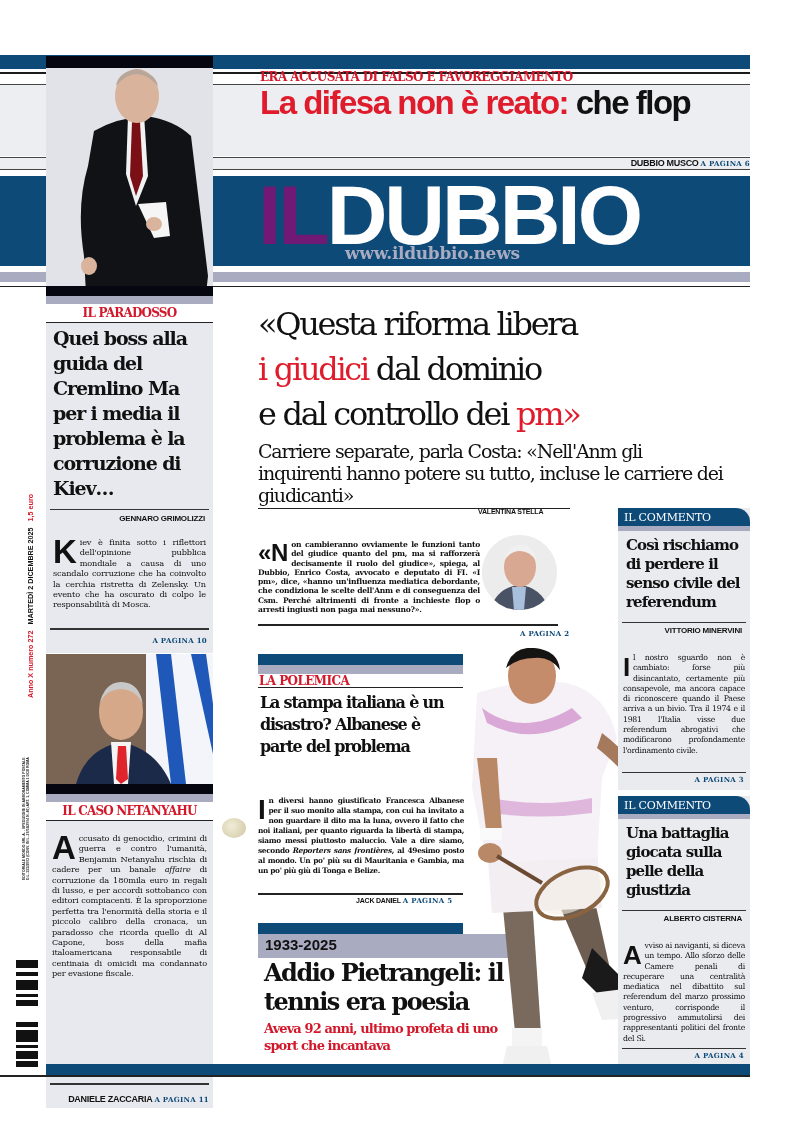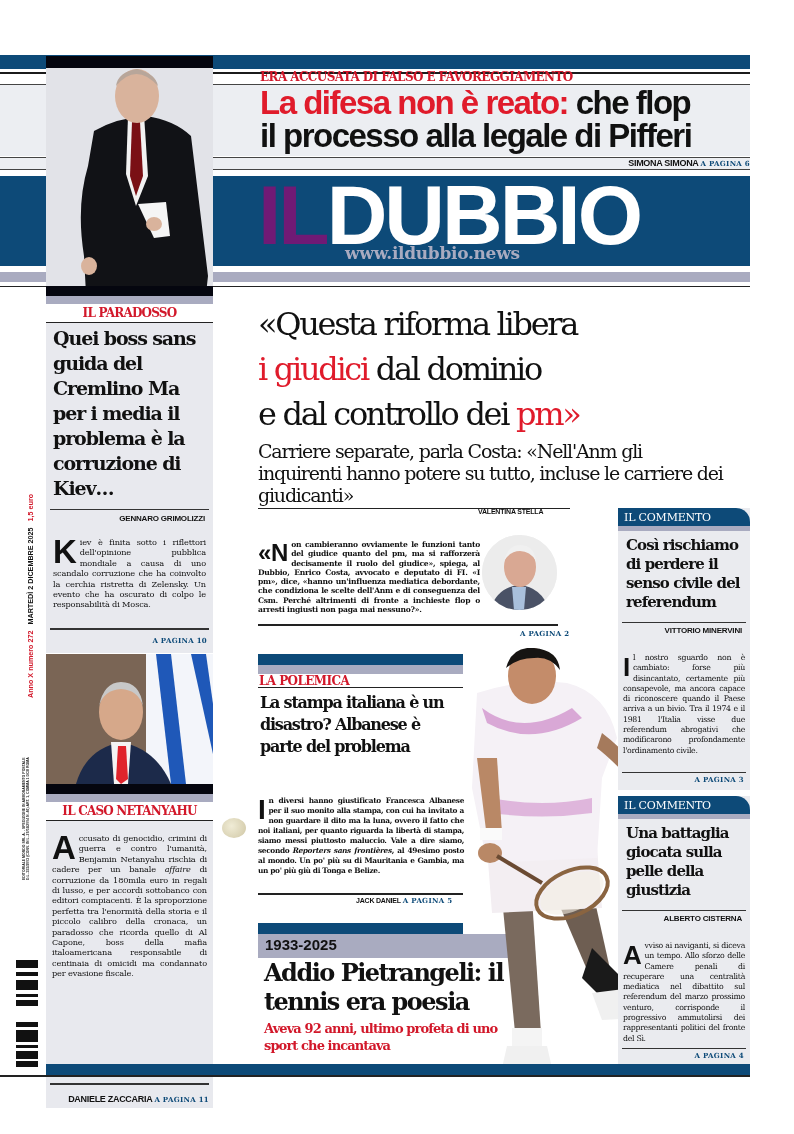--- a/index.html
+++ b/index.html
@@ -100,24 +100,23 @@
 
 <div class="abs top-band"></div>
 <div class="abs top-line"></div>
 <div class="abs head-box"></div>
 <div class="abs head-sep"></div>
 <div class="abs byline-strip"></div>
 
 <div class="abs kicker-red top-kicker">ERA ACCUSATA DI FALSO E FAVOREGGIAMENTO</div>
 <a class="abs top-title">
   <span class="red">La difesa non è reato:</span><span> che flop</span><br>
-  <span>il processo alla legale di Pifferi</span>
 </a>
 <div class="abs top-byline">
-  <span>SIMONA SIMONA</span><a class="ap">A PAGINA 6</a>
+  <span>DUBBIO MUSCO</span><a class="ap">A PAGINA 6</a>
 </div>
 
 <div class="abs logo-band"></div>
 <div class="abs logo-text">
   <span class="logo-il">IL</span><span class="logo-dubbio">DUBBIO</span>
 </div>
 <a class="abs logo-url">www.ildubbio.news</a>
 <div class="abs under-logo"></div>
 <div class="abs under-logo-line"></div>
 
@@ -163,21 +162,21 @@
     <rect x="8" y="85" width="22" height="3" fill="#111"></rect>
     <rect x="8" y="91" width="22" height="8" fill="#111"></rect>
     <rect x="8" y="101" width="22" height="6" fill="#111"></rect>
   </svg>
 </div>
 
 <div class="abs left-col" style="top:296px;">
   <div class="lilac-strip"></div>
   <div class="kicker-left">IL PARADOSSO</div>
   <div class="left-box" style="height:330px; padding-bottom:6px;">
-    <a class="left-title" style="display:block;">Quei boss sans guida del Cremlino Ma per i media il problema è la corruzione di Kiev…</a>
+    <a class="left-title" style="display:block;">Quei boss alla guida del Cremlino Ma per i media il problema è la corruzione di Kiev…</a>
     <div class="left-author" style="margin-top:8px;">GENNARO GRIMOLIZZI</div>
     <div class="body-text" style="padding:12px 7px 0;">
       <span class="dropcap">K</span><span>iev è finita sotto i riflettori dell'opinione pubblica mondiale a causa di uno scandalo corruzione che ha coinvolto la cerchia ristretta di Zelensky. Un evento che ha oscurato di colpo le responsabilità di Mosca.</span>
     </div>
     <div class="rule-dark" style="margin:18px 4px 0;"></div>
     <a class="apagina" style="display:block; padding:6px 6px 0;">A PAGINA 10</a>
   </div>
 </div>
 
 <div class="abs" style="left:46px; top:654px; width:167px; height:130px; overflow:hidden; background:#6e5a4c;">

